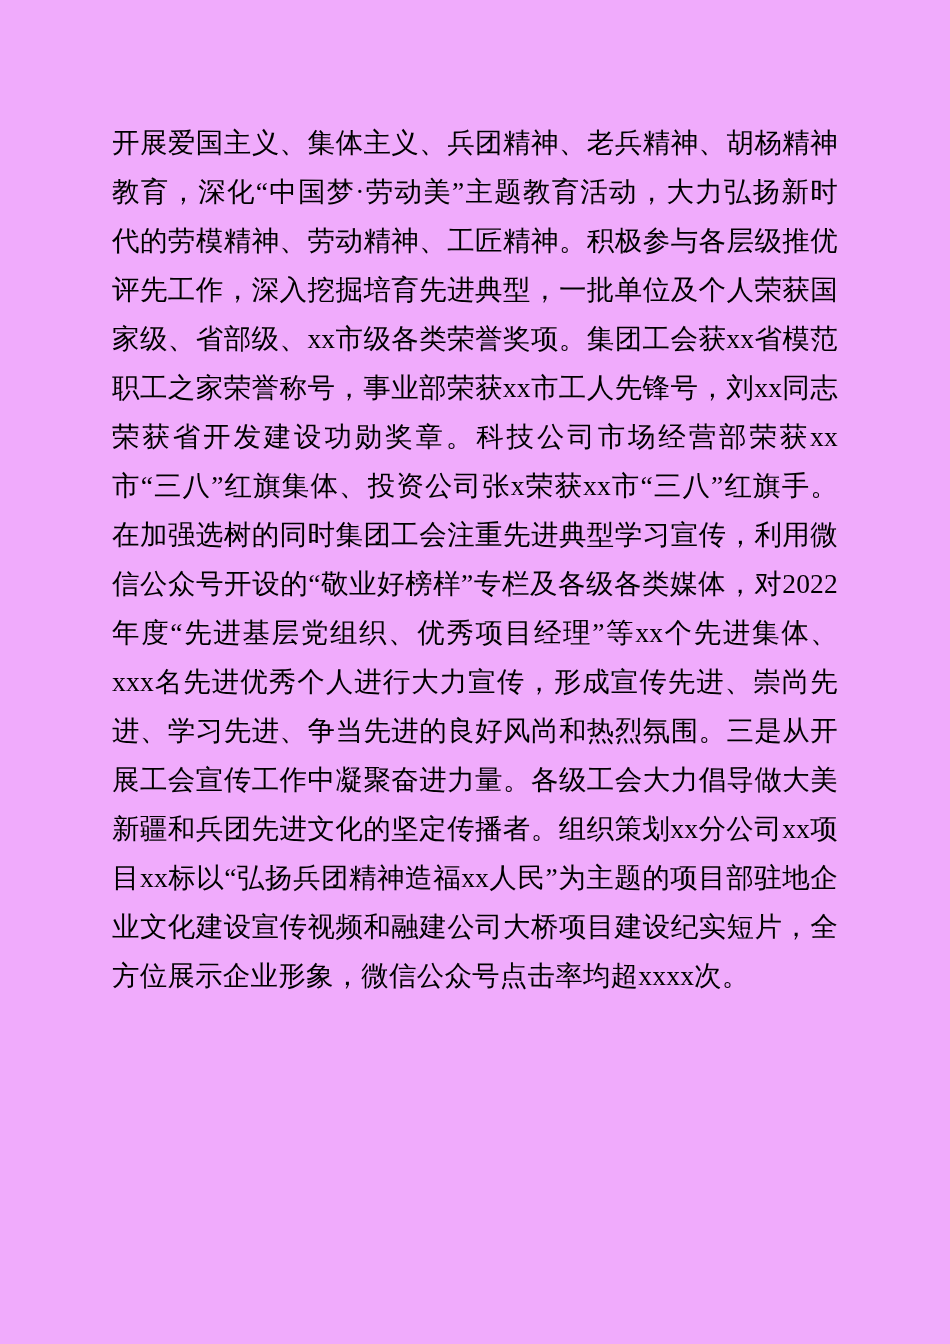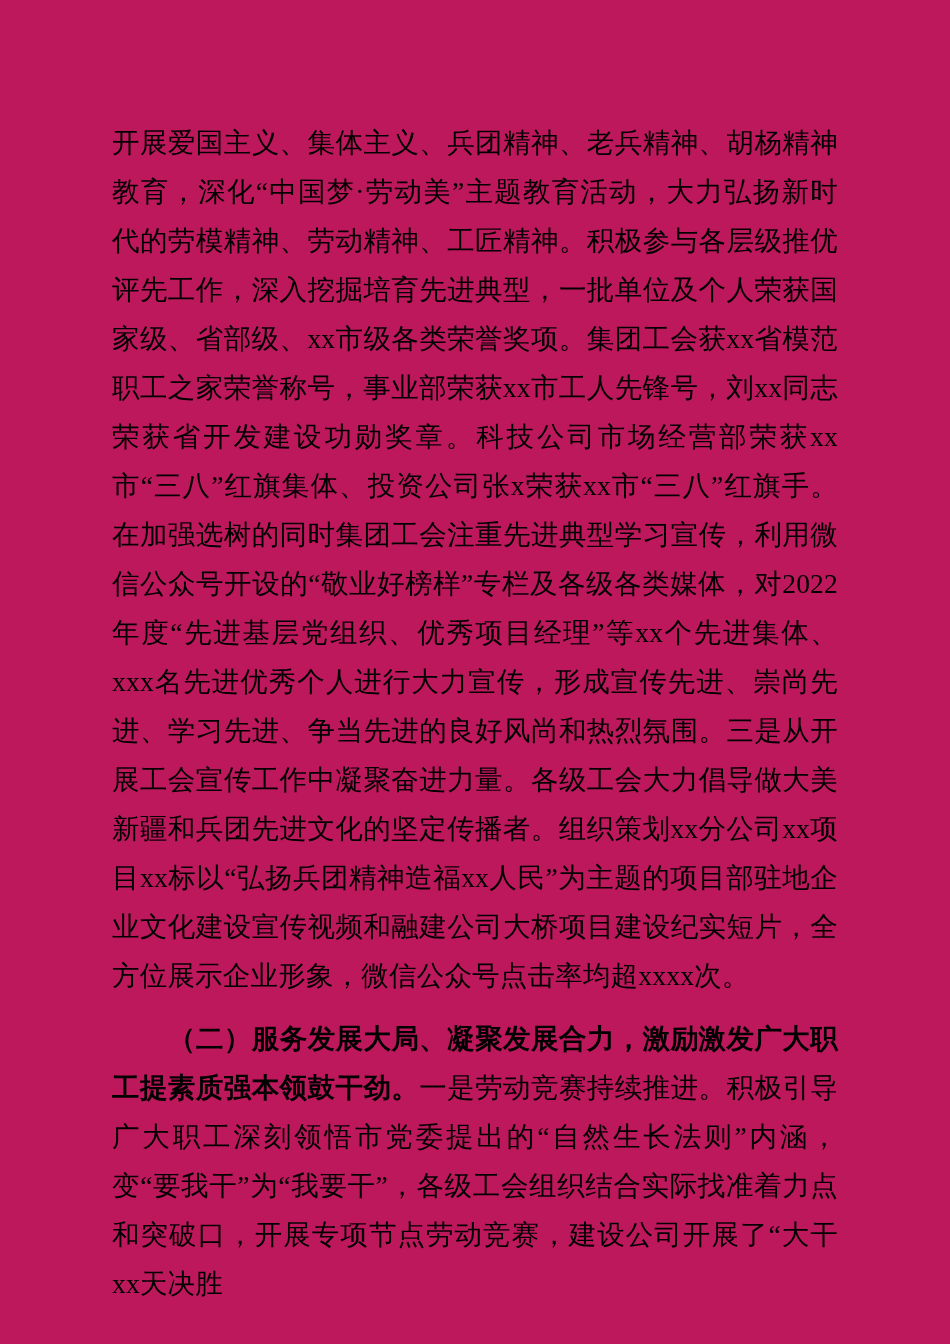--- a/index.html
+++ b/index.html
@@ -11,21 +11,21 @@
     width: 950px;
     height: 1344px;
     font-family: "Liberation Serif", "DejaVu Serif", serif;
     color: #000000;
     overflow: hidden;
   }
   .page {
     position: relative;
     width: 950px;
     height: 1344px;
-    background: #be185d;
+    background: #f0abfc;
     box-sizing: border-box;
     padding: 118px 112px 40px 112px;
   }
   .doc-body {
     font-size: 27.5px;
     line-height: 49px;
     text-align: justify;
     text-justify: inter-ideograph;
     letter-spacing: 0.2px;
   }
@@ -46,18 +46,15 @@
 </head>
 <body>
 
 <div class="page">
   <div class="doc-body">
 
     <p class="para">
       <span>开展爱国主义、集体主义、兵团精神、老兵精神、胡杨精神教育，深化“中国梦·劳动美”主题教育活动，大力弘扬新时代的劳模精神、劳动精神、工匠精神。积极参与各层级推优评先工作，深入挖掘培育先进典型，一批单位及个人荣获国家级、省部级、xx市级各类荣誉奖项。集团工会获xx省模范职工之家荣誉称号，事业部荣获xx市工人先锋号，刘xx同志荣获省开发建设功勋奖章。科技公司市场经营部荣获xx市“三八”红旗集体、投资公司张x荣获xx市“三八”红旗手。在加强选树的同时集团工会注重先进典型学习宣传，利用微信公众号开设的“敬业好榜样”专栏及各级各类媒体，对2022年度“先进基层党组织、优秀项目经理”等xx个先进集体、xxx名先进优秀个人进行大力宣传，形成宣传先进、崇尚先进、学习先进、争当先进的良好风尚和热烈氛围。三是从开展工会宣传工作中凝聚奋进力量。各级工会大力倡导做大美新疆和兵团先进文化的坚定传播者。组织策划xx分公司xx项目xx标以“弘扬兵团精神造福xx人民”为主题的项目部驻地企业文化建设宣传视频和融建公司大桥项目建设纪实短片，全方位展示企业形象，微信公众号点击率均超xxxx次。</span>
     </p>
 
-    <p class="para para-indent">
-      <span class="bold-lead">（二）服务发展大局、凝聚发展合力，激励激发广大职工提素质强本领鼓干劲。</span><span>一是劳动竞赛持续推进。积极引导广大职工深刻领悟市党委提出的“自然生长法则”内涵，变“要我干”为“我要干”，各级工会组织结合实际找准着力点和突破口，开展专项节点劳动竞赛，建设公司开展了“大干xx天决胜</span>
-    </p>
 
   </div>
 </div>
 
 </body></html>

